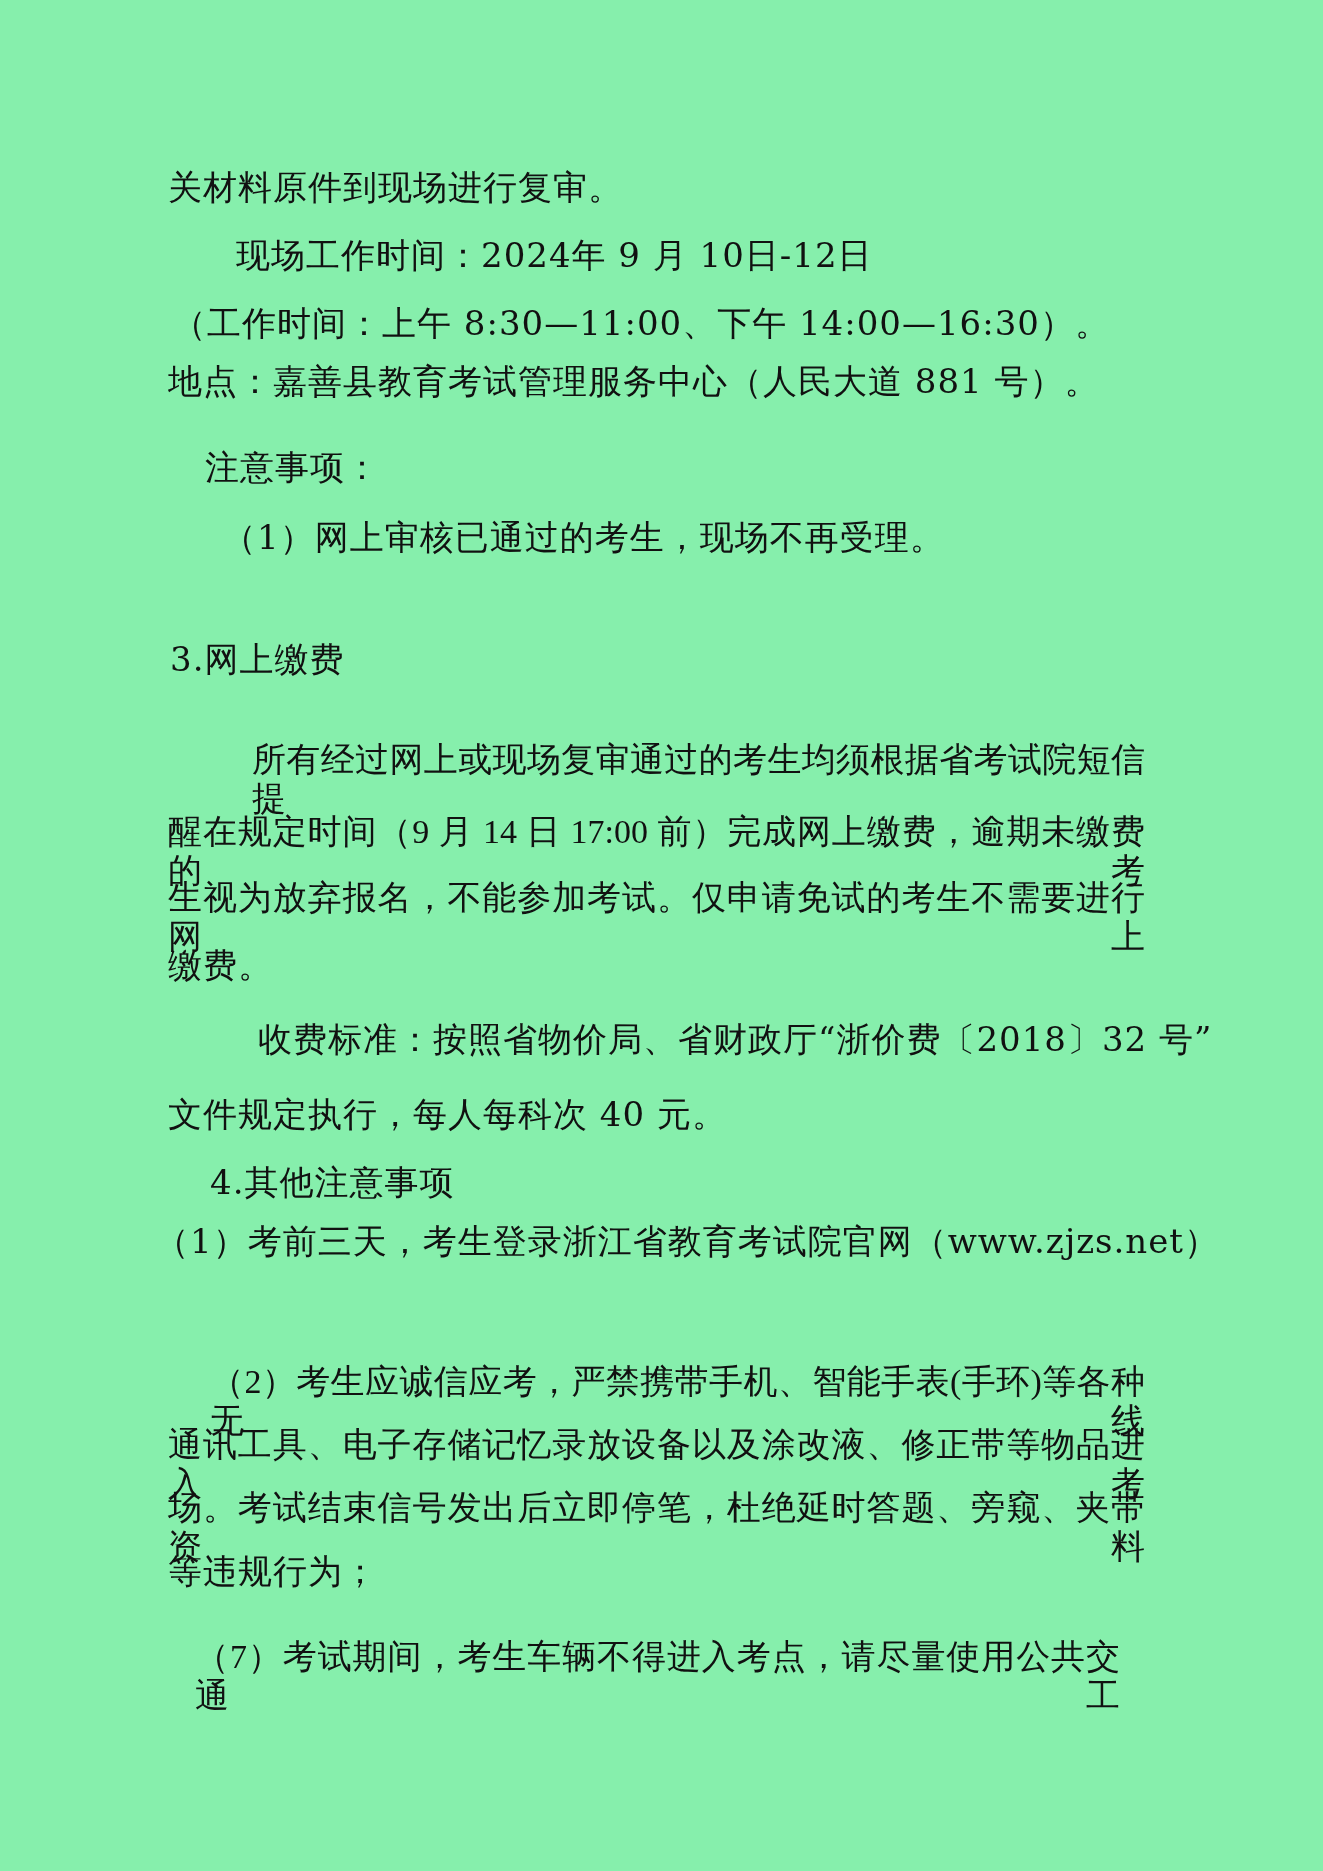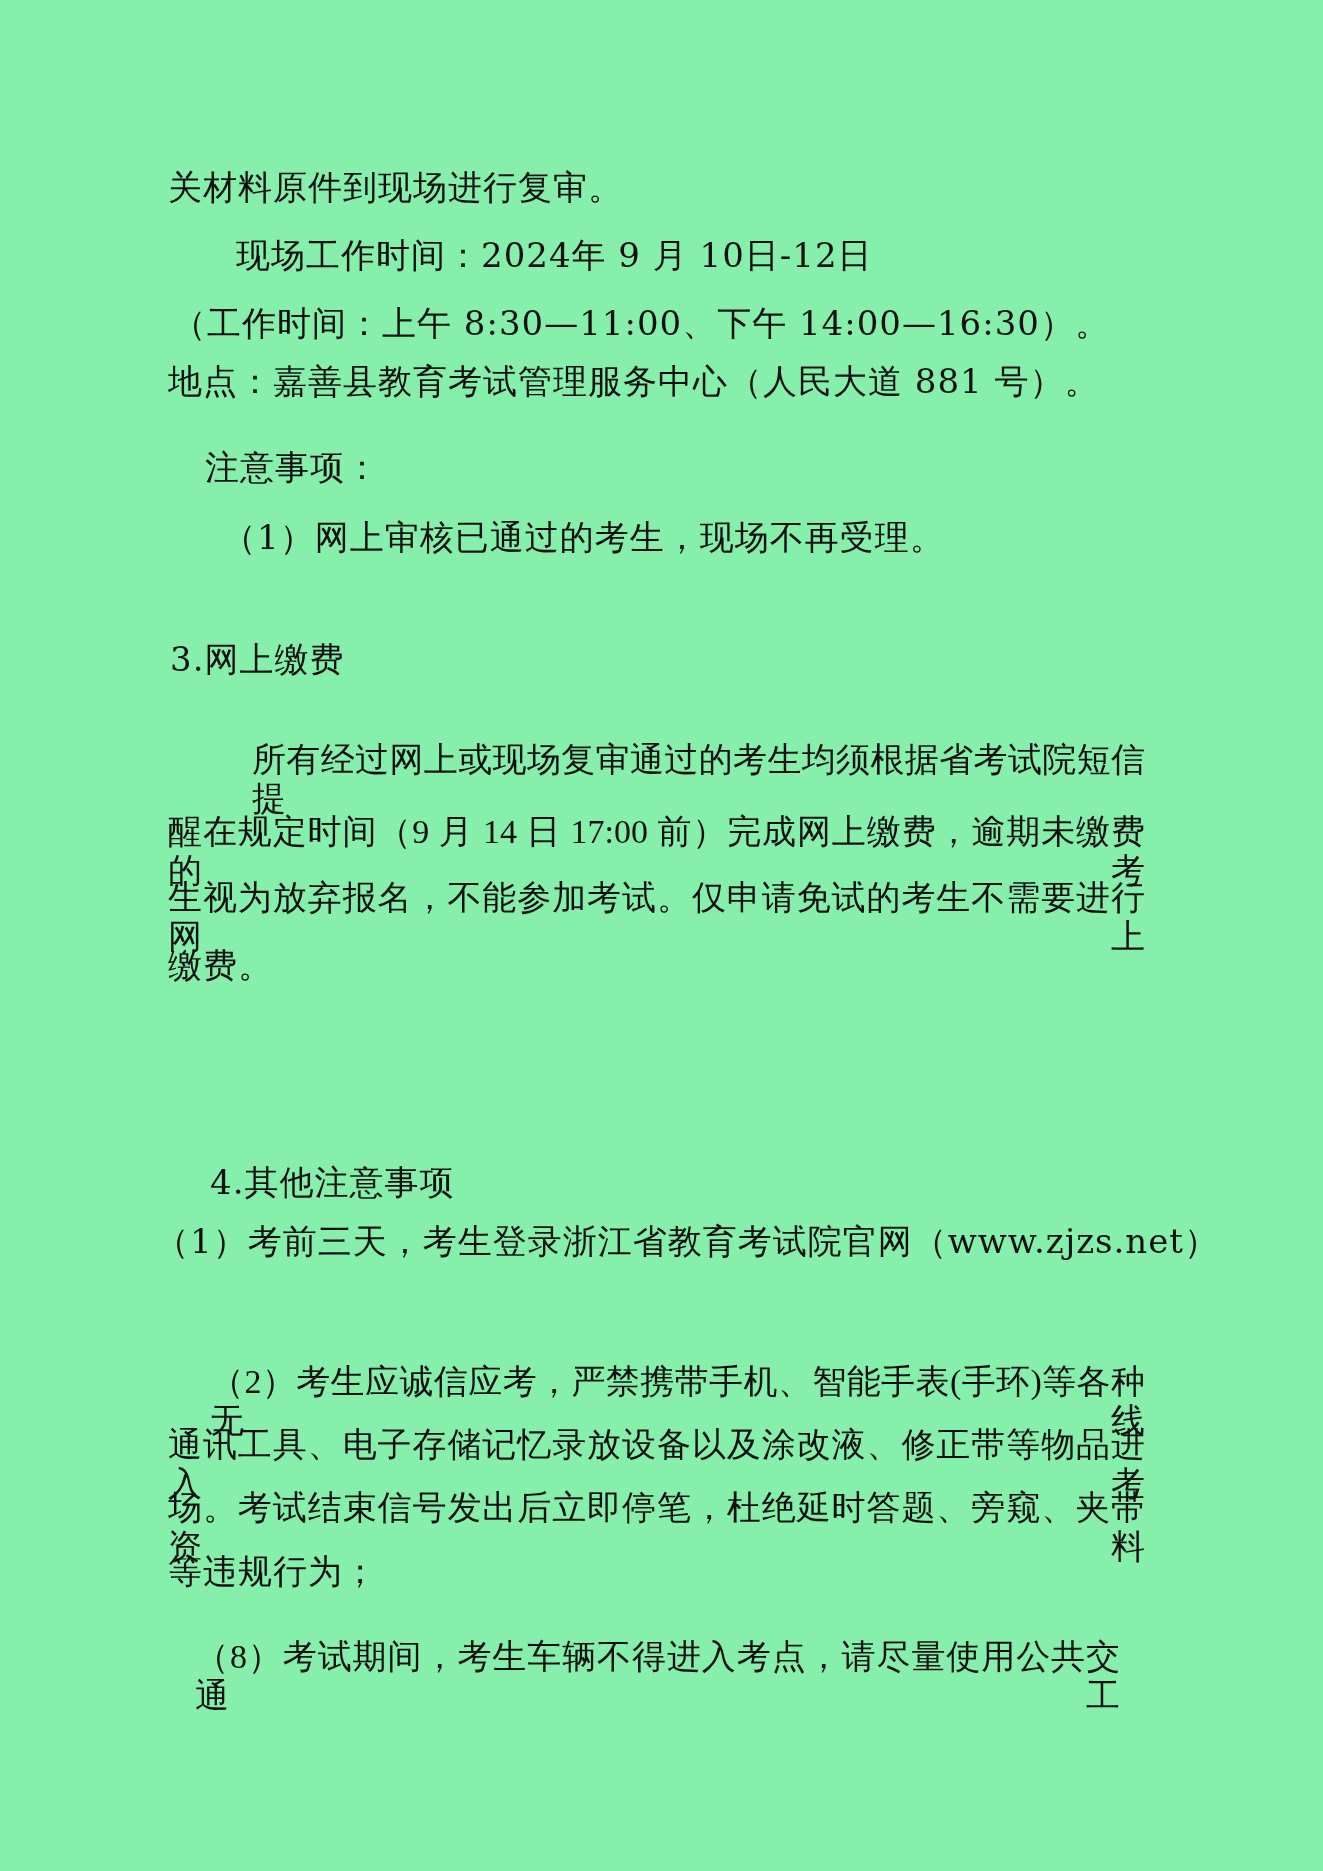--- a/index.html
+++ b/index.html
@@ -40,20 +40,22 @@
   <div class="line" style="top:236px;  left:236px;">现场工作时间：2024年 9 月 10日-12日</div>
   <div class="line" style="top:304px;  left:172px;">（工作时间：上午 8:30—11:00、下午 14:00—16:30）。</div>
   <div class="line" style="top:362px;  left:168px;">地点：嘉善县教育考试管理服务中心（人民大道 881 号）。</div>
   <div class="line" style="top:448px;  left:205px;">注意事项：</div>
   <div class="line" style="top:518px;  left:222px;">（1）网上审核已通过的考生，现场不再受理。</div>
   <div class="line" style="top:640px;  left:170px;">3.网上缴费</div>
   <div class="line j" style="top:740px;  left:252px; width:893px;">所有经过网上或现场复审通过的考生均须根据省考试院短信提</div>
   <div class="line j" style="top:812px;  left:168px; width:977px;">醒在规定时间（9 月 14 日 17:00 前）完成网上缴费，逾期未缴费的考</div>
   <div class="line j" style="top:878px;  left:168px; width:977px;">生视为放弃报名，不能参加考试。仅申请免试的考生不需要进行网上</div>
   <div class="line" style="top:946px;  left:168px;">缴费。</div>
+  <div class="line" style="top:1020px; left:258px;">收费标准：按照省物价局、省财政厅“浙价费〔2018〕32 号”</div>
+  <div class="line" style="top:1095px; left:168px;">文件规定执行，每人每科次 40 元。</div>
   <div class="line" style="top:1163px; left:210px;text-align:right;">4.其他注意事项</div>
   <div class="line" style="top:1222px; left:155px;">（1）考前三天，考生登录浙江省教育考试院官网（www.zjzs.net）</div>
   <div class="line j" style="top:1362px; left:210px; width:935px;">（2）考生应诚信应考，严禁携带手机、智能手表(手环)等各种无线</div>
   <div class="line j" style="top:1425px; left:168px; width:977px;">通讯工具、电子存储记忆录放设备以及涂改液、修正带等物品进入考</div>
   <div class="line j" style="top:1488px; left:168px; width:977px;">场。考试结束信号发出后立即停笔，杜绝延时答题、旁窥、夹带资料</div>
   <div class="line" style="top:1552px; left:168px;">等违规行为；</div>
-  <div class="line j" style="top:1637px; left:195px; width:925px;">（8）考试期间，考生车辆不得进入考点，请尽量使用公共交通工</div>
+  <div class="line j" style="top:1637px; left:195px; width:925px;">（7）考试期间，考生车辆不得进入考点，请尽量使用公共交通工</div>
 </div>
 
 </body></html>

